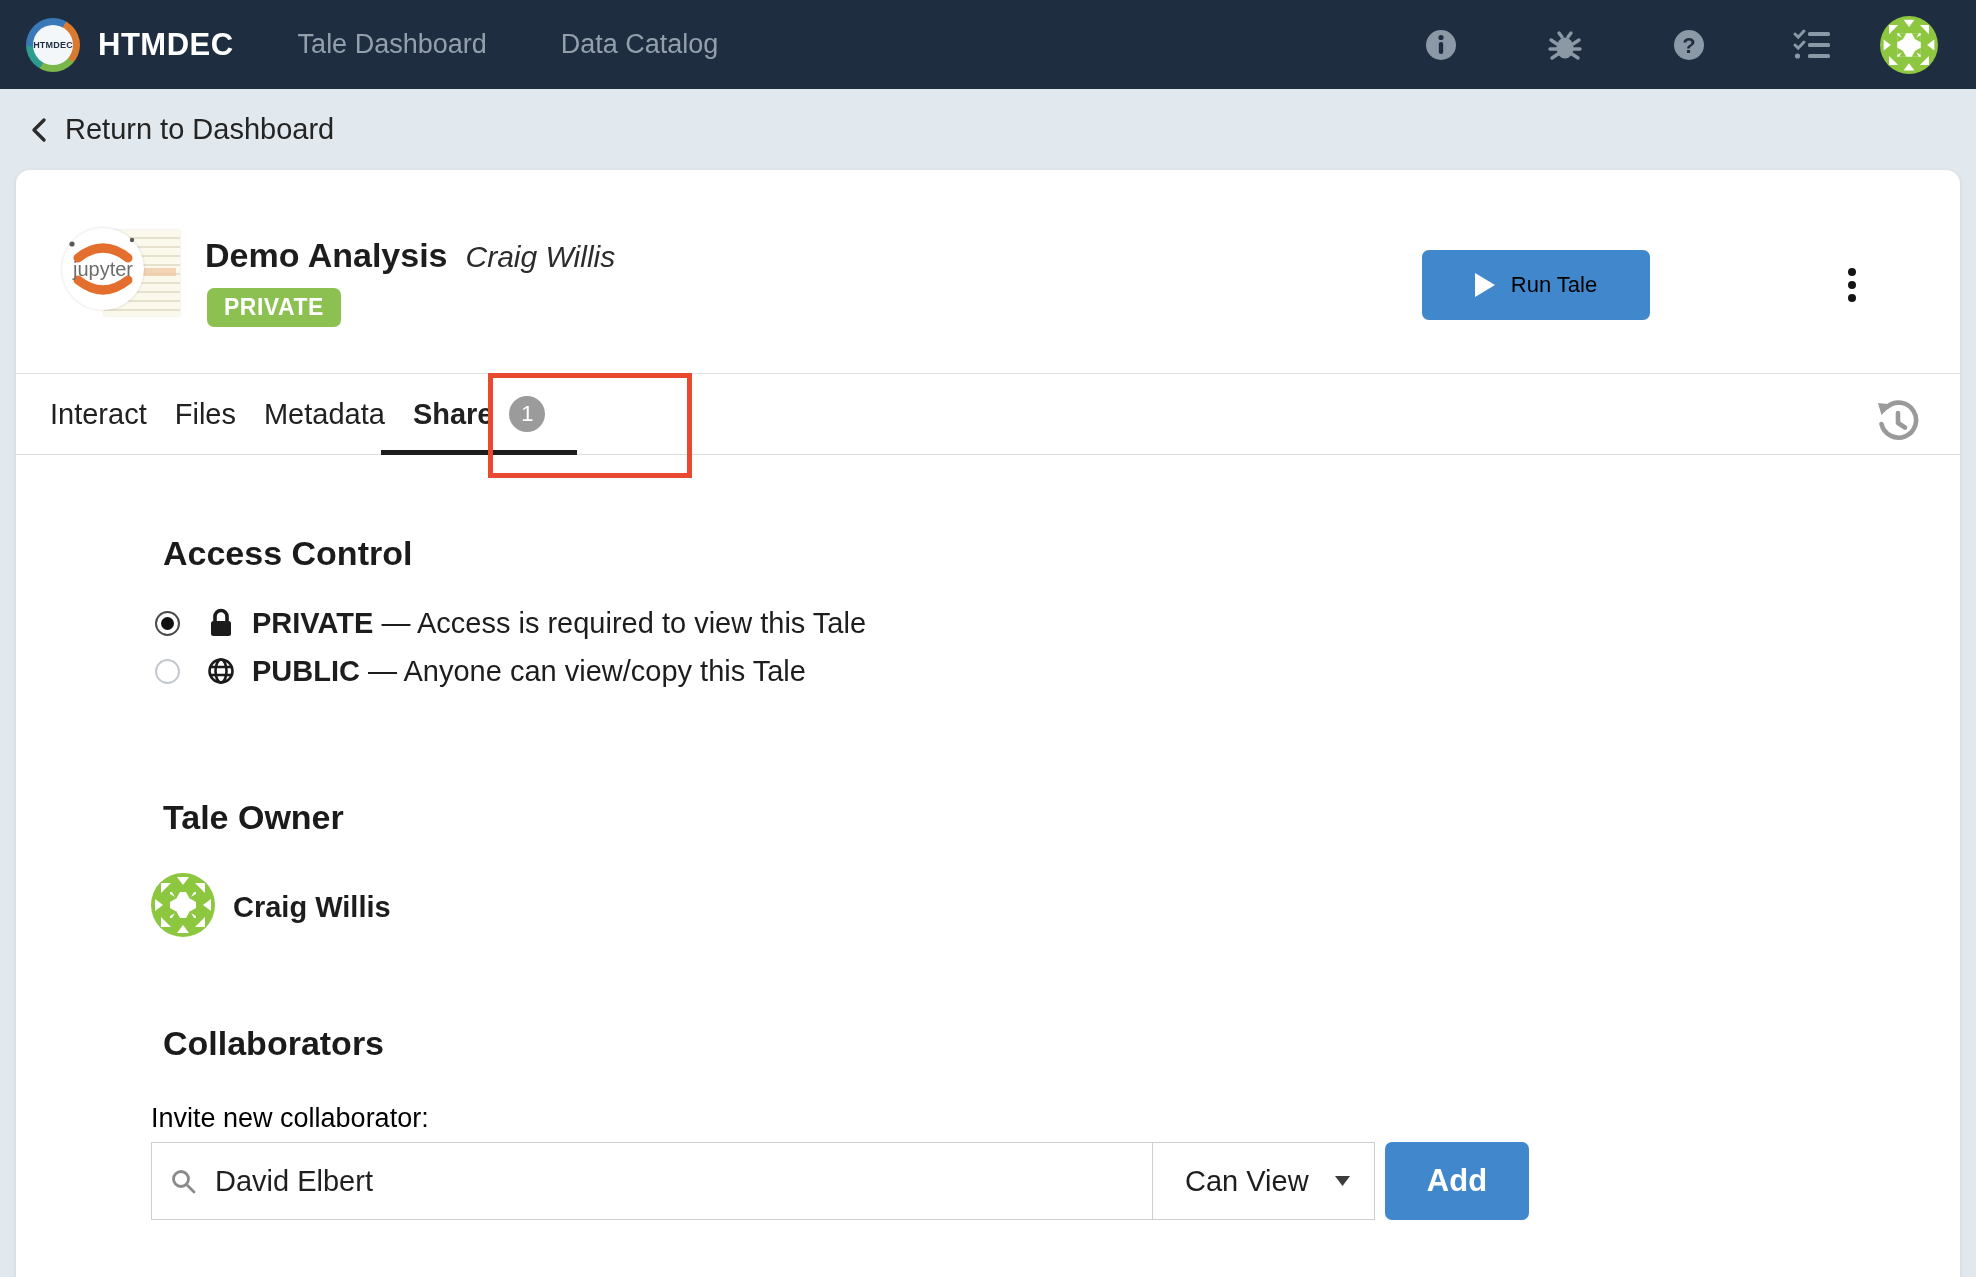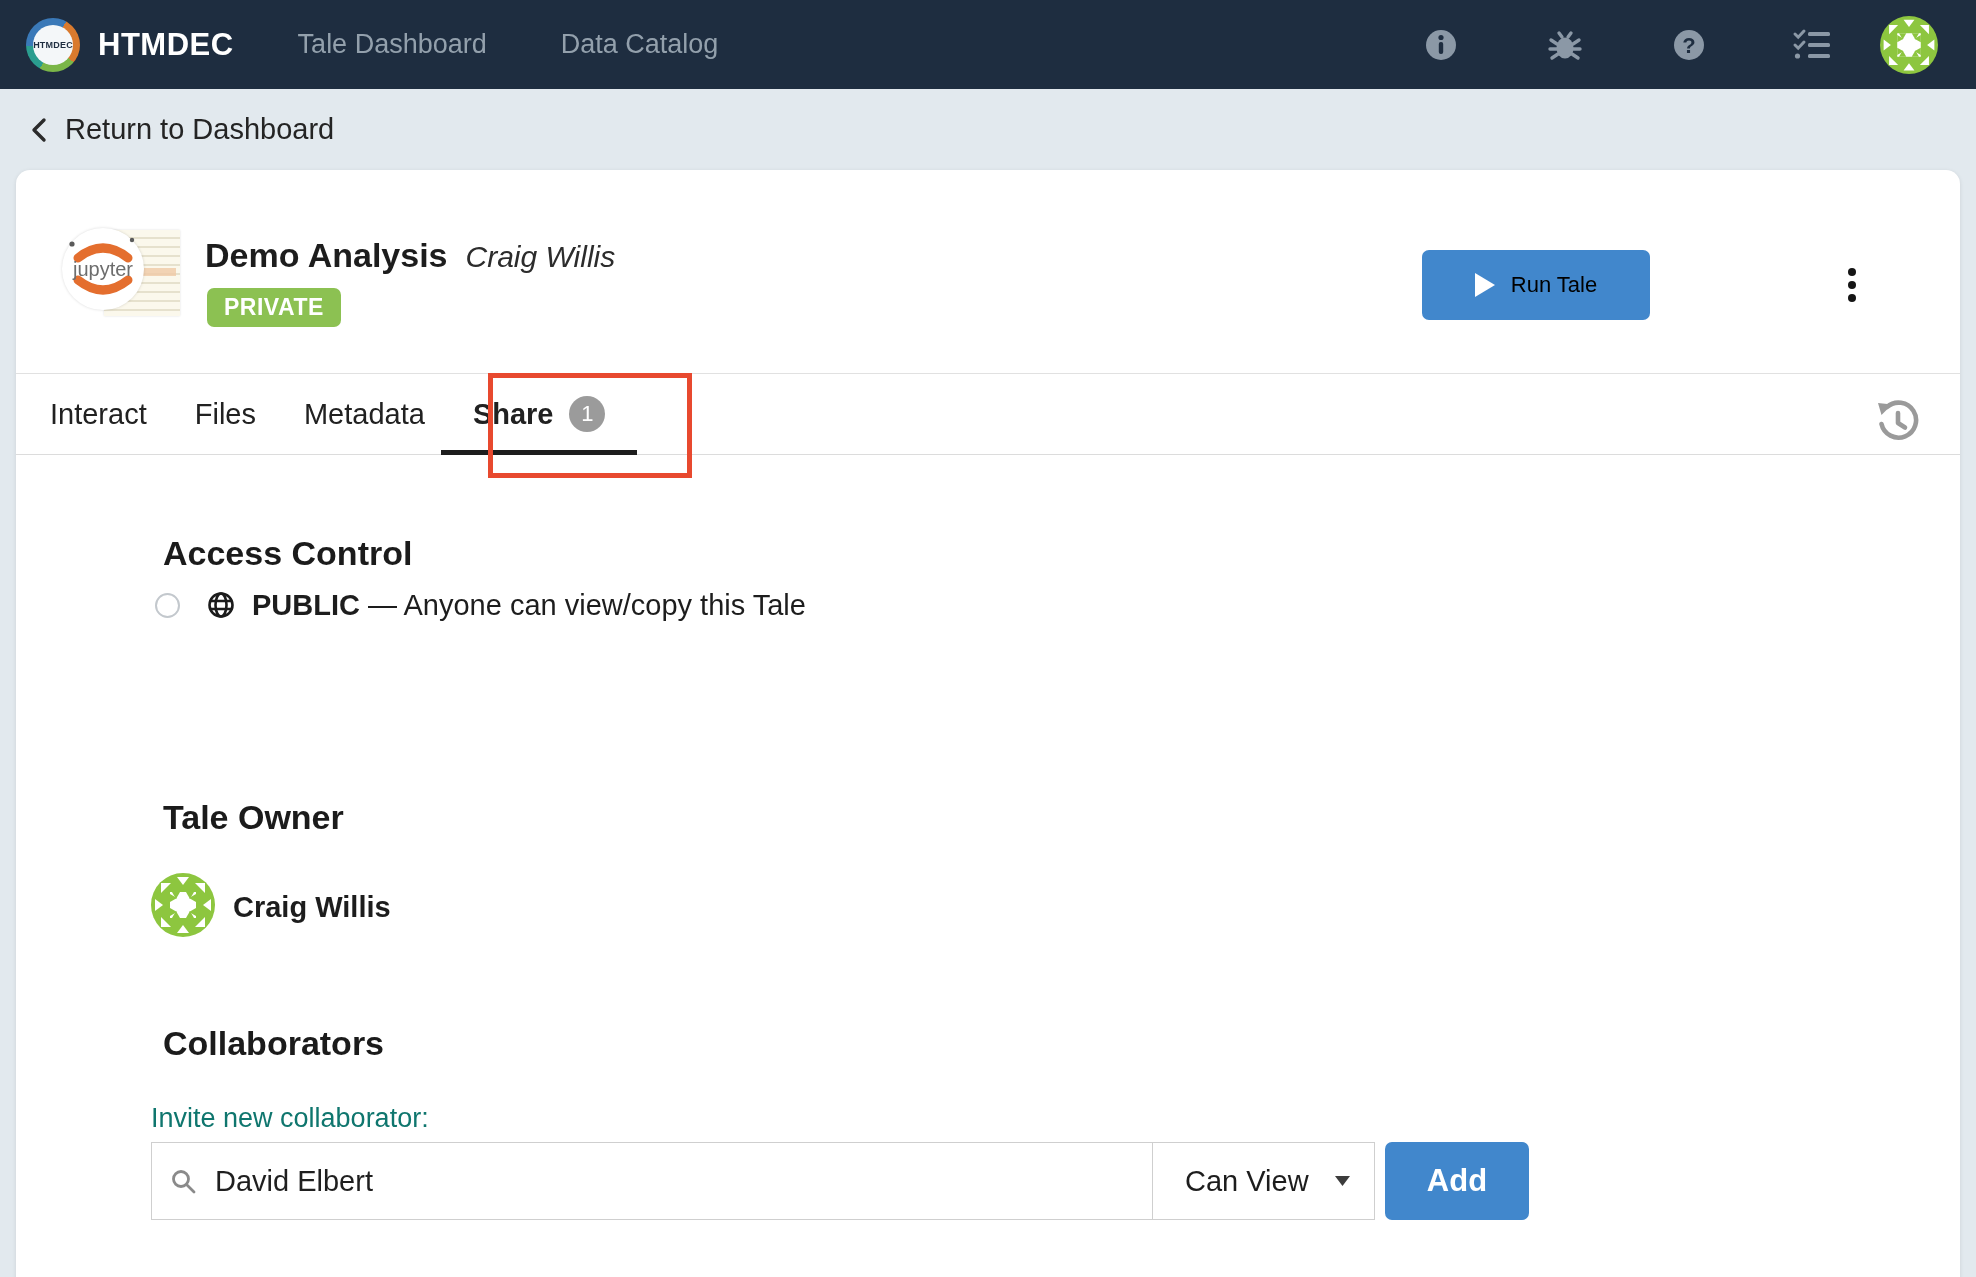--- a/index.html
+++ b/index.html
@@ -54,21 +54,21 @@
   .run-btn{position:absolute;left:1406px;top:80px;width:228px;height:70px;background:var(--accent_blue);
     border:none;border-radius:7px;display:flex;align-items:center;justify-content:center;gap:16px;cursor:pointer;}
   .run-btn .lbl{color:#000000;font-size:22px;font-family:"Liberation Sans",sans-serif;}
   .close-btn{position:absolute;left:1652px;top:80px;width:161px;height:70px;background:#e2e2e2;
     border:none;border-radius:7px;color:#4a4a4a;font-size:31px;cursor:pointer;font-family:"Liberation Sans",sans-serif;}
   .kebab{position:absolute;left:1828px;top:92px;width:16px;height:46px;display:flex;flex-direction:column;
     align-items:center;justify-content:center;gap:5px;cursor:pointer;}
   .kebab i{width:8px;height:8px;border-radius:50%;background:#151515;}
   
   .tab-bar{position:absolute;left:0;right:0;top:203px;height:82px;border-top:1px solid #e1e1e1;
-    border-bottom:1px solid #dcdcdc;display:flex;align-items:center;padding-left:34px;gap:48px;}
+    border-bottom:1px solid #dcdcdc;display:flex;align-items:center;padding-left:34px;gap:28px;}
   .tab{font-size:29px;color:#212121;cursor:pointer;height:100%;display:flex;align-items:center;}
   .tab.active{font-weight:bold;padding:0 32px;margin-left:-32px;position:relative;}
   .tab.active::after{content:"";position:absolute;left:0;right:0;bottom:-1px;height:5px;background:#1d1d1d;}
   .tab-badge{width:36px;height:36px;border-radius:50%;background:#9b9b9b;color:#fff;font-size:22px;
     font-weight:normal;display:flex;align-items:center;justify-content:center;margin-left:16px;}
   .history-btn{position:absolute;right:40px;top:228px;width:46px;height:46px;cursor:pointer;}
   .annotation-box{position:absolute;left:472px;top:203px;width:204px;height:105px;
     border:5px solid var(--annotation_red);z-index:6;pointer-events:none;}
   
   .section{position:absolute;left:135px;}
@@ -81,21 +81,21 @@
     display:flex;align-items:center;justify-content:center;flex:0 0 auto;}
   .radio.unchecked{border-color:#c3c8cd;}
   .radio .dot{width:13px;height:13px;border-radius:50%;background:#111;}
   .acl-icon{width:30px;display:flex;justify-content:center;margin-right:16px;flex:0 0 auto;}
   .acl-text{font-size:29px;color:#1d1d1d;}
   .acl-text b{font-weight:bold;}
   .sec-owner{top:616px;}
   .owner-row{display:flex;align-items:center;margin-top:36px;gap:18px;}
   .owner-name{font-size:29px;font-weight:bold;color:#1d1d1d;}
   .sec-collab{top:842px;}
-  .invite-label{margin-top:40px;font-size:27px;color:#0f766e;}
+  .invite-label{margin-top:40px;font-size:27px;color:#000000;}
   .invite-row{margin-top:8px;display:flex;align-items:stretch;height:78px;width:1378px;}
   .search-box{flex:1;border:1px solid #cfcfcf;background:#fff;display:flex;align-items:center;padding-left:18px;}
   .search-box input{border:none;outline:none;font-size:29px;color:#1f1f1f;margin-left:16px;flex:1;
     font-family:"Liberation Sans",sans-serif;background:transparent;}
   .perm-select{width:222px;border:1px solid #cfcfcf;border-left:none;background:#fff;display:flex;
     align-items:center;padding:0 24px 0 32px;cursor:pointer;}
   .perm-select .val{font-size:29px;color:#1d1d1d;}
   .perm-select svg{margin-left:auto;}
   .add-btn{width:144px;margin-left:10px;background:var(--accent_blue);border:none;border-radius:7px;
     color:#fff;font-size:31px;font-weight:bold;cursor:pointer;font-family:"Liberation Sans",sans-serif;}
@@ -232,20 +232,32 @@
   <div class="history-btn">
     <svg width="46" height="46" viewBox="0 0 46 46" fill="none">
       <path d="M13 9 A 17.5 17.5 0 1 1 7.5 26" stroke="#9a9a9a" stroke-width="4.6" stroke-linecap="round"></path>
       <polygon points="4,5 18,6.5 7.5,17" fill="#9a9a9a"></polygon>
       <path d="M24 15 V 25 L31 29.5" stroke="#9a9a9a" stroke-width="4.6" stroke-linecap="round" stroke-linejoin="round"></path>
     </svg>
   </div>
 
   <div class="section sec-access">
     <h2>Access Control</h2>
+    <div class="radio-row first">
+      <span class="radio">
+          <span class="dot"></span>
+        </span>
+      <span class="acl-icon">
+        <svg width="24" height="30" viewBox="0 0 24 30">
+            <path d="M6 13 V 8.5 a6 6 0 0 1 12 0 V 13" stroke="#1b1b1b" stroke-width="3.6" fill="none"></path>
+            <rect x="2" y="13" width="20" height="15" rx="2.5" fill="#1b1b1b"></rect>
+          </svg>
+      </span>
+      <span class="acl-text"><b>PRIVATE</b><span> — Access is required to view this Tale</span></span>
+    </div>
     <div class="radio-row second">
       <span class="radio unchecked"></span>
       <span class="acl-icon">
         <svg width="28" height="28" viewBox="0 0 28 28" fill="none" stroke="#1b1b1b" stroke-width="2.6">
           <circle cx="14" cy="14" r="11.5"></circle>
           <ellipse cx="14" cy="14" rx="5.5" ry="11.5"></ellipse>
           <path d="M3 10 h22 M3 18 h22"></path>
         </svg>
       </span>
       <span class="acl-text"><b>PUBLIC</b><span> — Anyone can view/copy this Tale</span></span>

